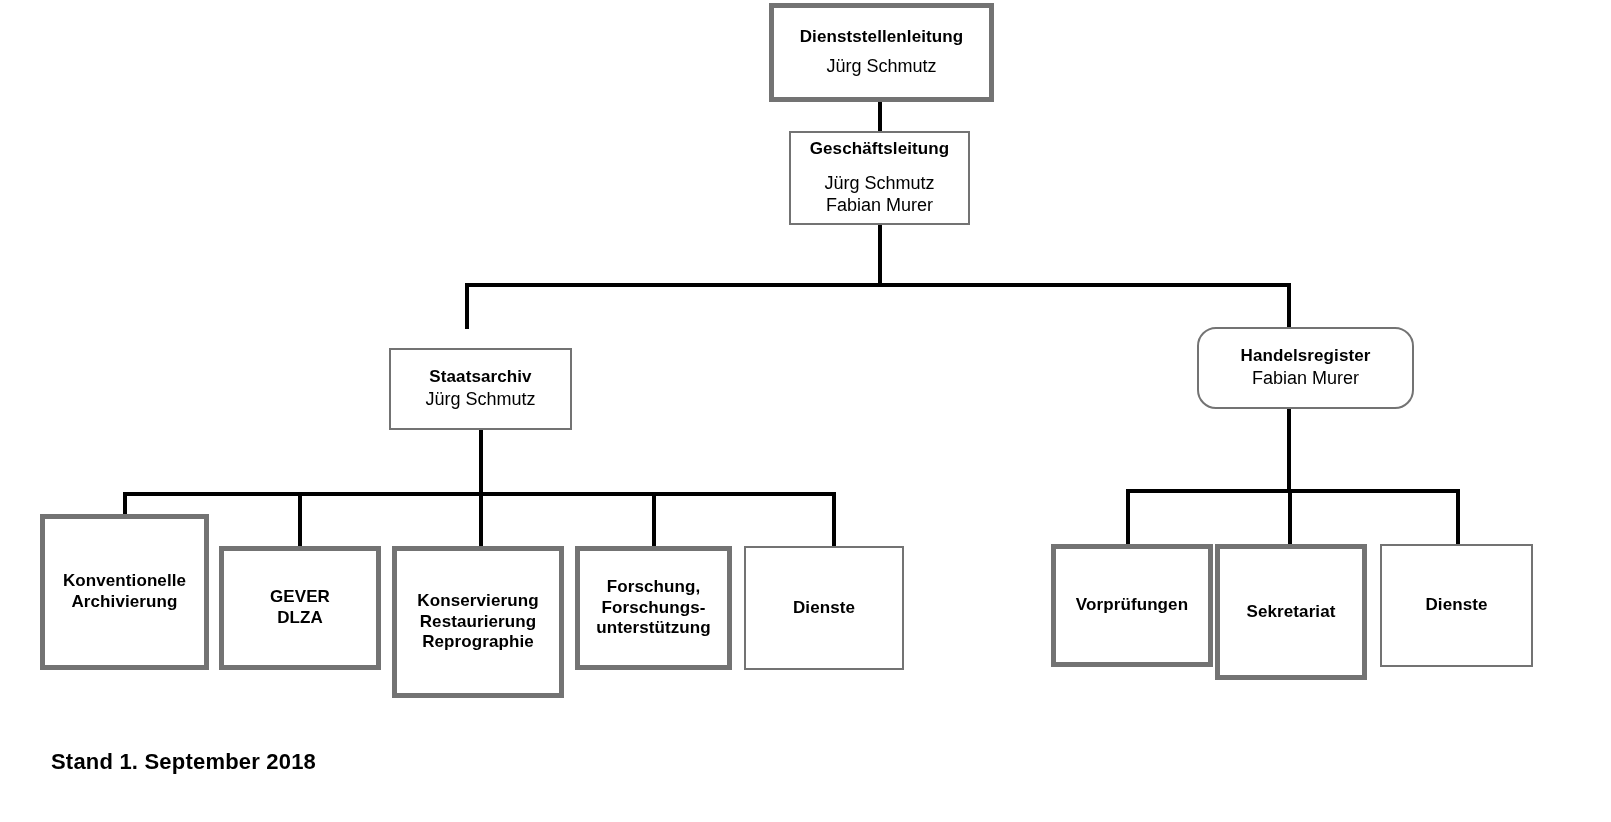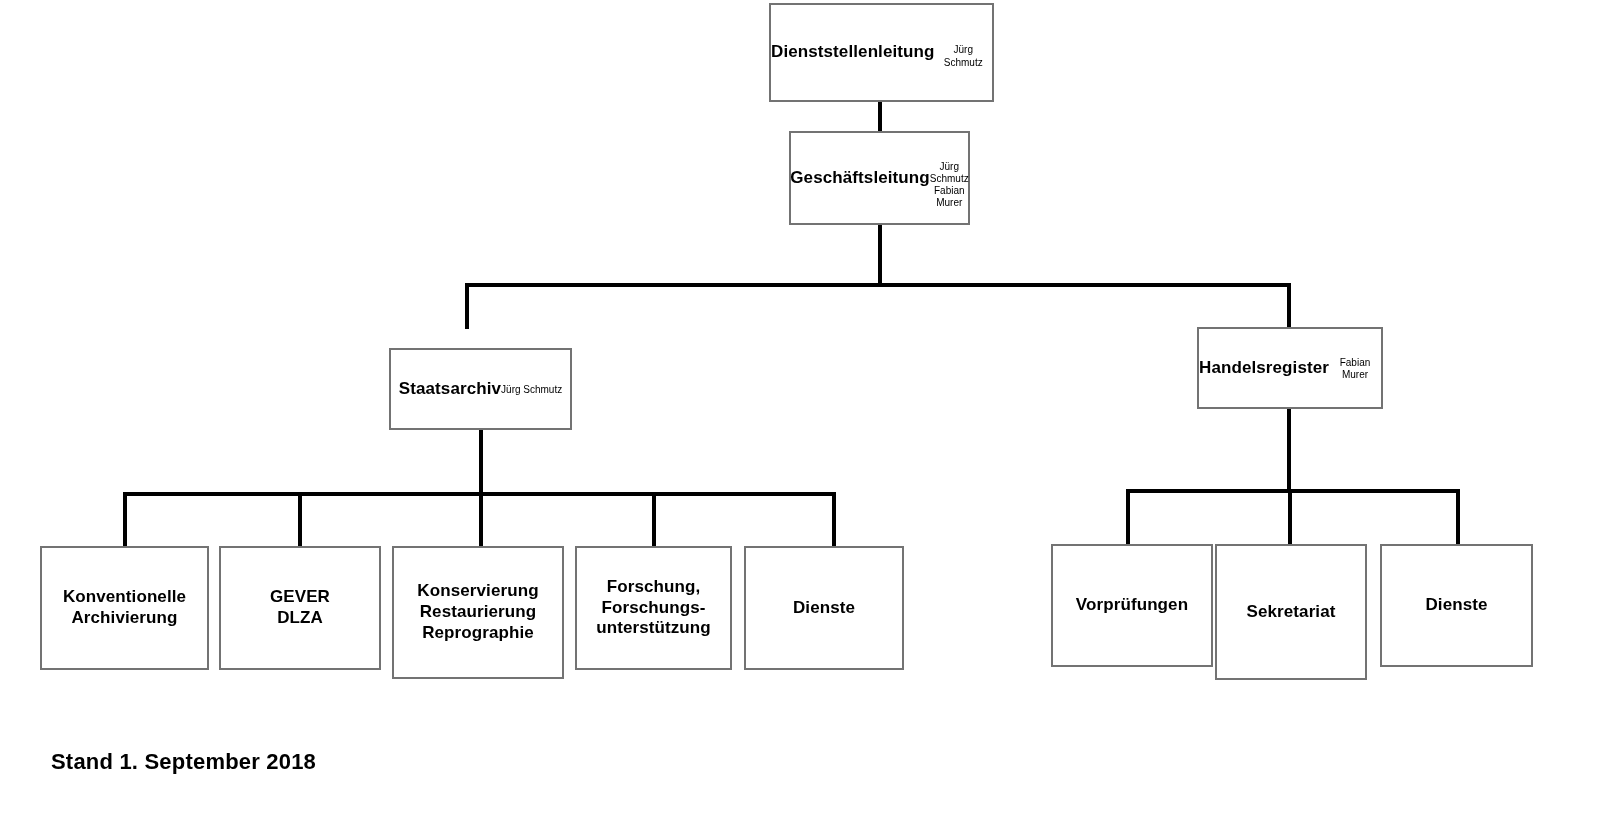--- a/index.html
+++ b/index.html
@@ -16,40 +16,40 @@
     position: relative;
     width: 1611px;
     height: 822px;
     background: #ffffff;
     overflow: hidden;
   }
   .node {
     position: absolute;
     box-sizing: border-box;
     background: #ffffff;
-    border: 2px solid #737373;
+    border: 5px solid #737373;
     display: flex;
-    flex-direction: row;
+    flex-direction: column;
     align-items: center;
     justify-content: center;
     text-align: center;
     z-index: 2;
   }
   .node.thin {
     border-width: 2px;
   }
   .node-title {
     font-weight: bold;
     font-size: 17px;
     line-height: 1.22;
     letter-spacing: 0.1px;
   }
   .node-sub {
     font-weight: normal;
-    font-size: 10px;
+    font-size: 18px;
     line-height: 1.22;
   }
   .node-title.multi {
     white-space: pre-line;
   }
   .node-sub.multi {
     white-space: pre-line;
   }
   .gap-8 { margin-top: 8px; }
   .gap-14 { margin-top: 14px; }
@@ -109,36 +109,36 @@
     <div class="node-title">Geschäftsleitung</div>
     <div class="node-sub multi gap-14">Jürg Schmutz
 Fabian Murer</div>
   </div>
 
   <div class="node thin" style="left:389px; top:348px; width:183px; height:82px;">
     <div class="node-title">Staatsarchiv</div>
     <div class="node-sub gap-2">Jürg Schmutz</div>
   </div>
 
-  <div class="node thin" style="left:1197px; top:327px; width:186px; height:82px;">
+  <div class="node thin" style="left:1197px; top:327px; width:217px; height:82px;border-radius:19px;">
     <div class="node-title">Handelsregister</div>
     <div class="node-sub gap-2">Fabian Murer</div>
   </div>
 
-  <div class="node" style="left:40px; top:546px; width:169px; height:124px;">
+  <div class="node" style="left:40px; top:514px; width:169px; height:156px;">
     <div class="node-title multi">Konventionelle
 Archivierung</div>
   </div>
 
   <div class="node" style="left:219px; top:546px; width:162px; height:124px;">
     <div class="node-title multi">GEVER
 DLZA</div>
   </div>
 
-  <div class="node" style="left:392px; top:546px; width:172px; height:133px;">
+  <div class="node" style="left:392px; top:546px; width:172px; height:152px;">
     <div class="node-title multi">Konservierung
 Restaurierung
 Reprographie</div>
   </div>
 
   <div class="node" style="left:575px; top:546px; width:157px; height:124px;">
     <div class="node-title multi">Forschung,
 Forschungs-
 unterstützung</div>
   </div>

